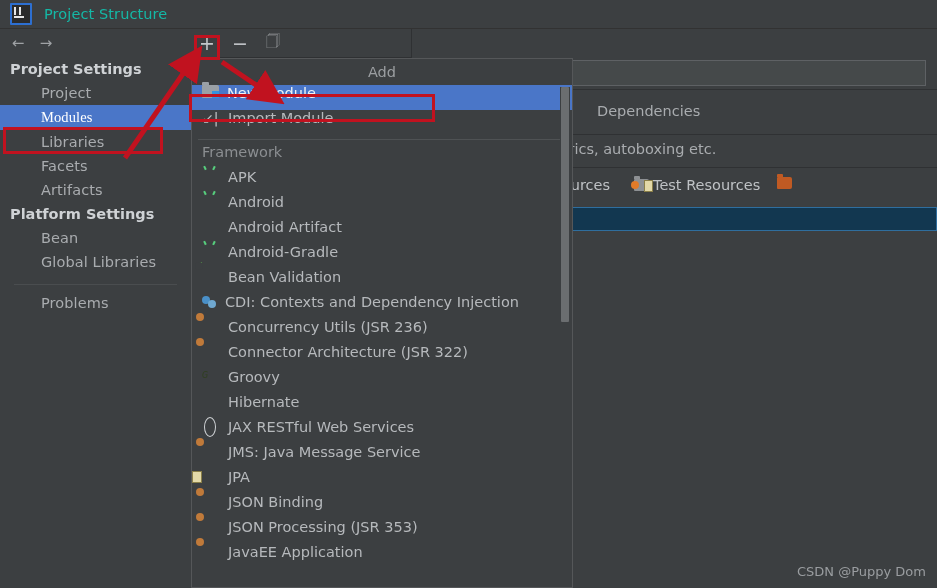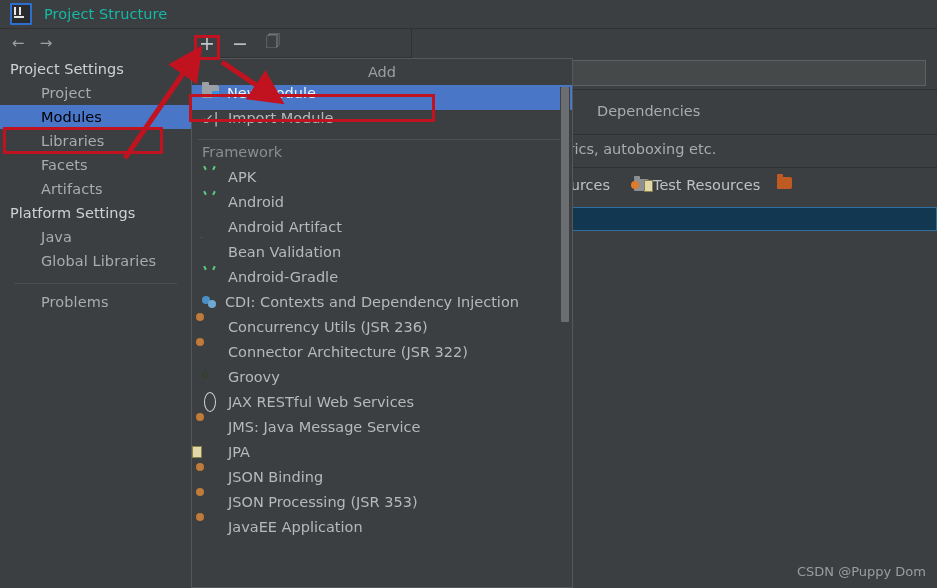--- a/index.html
+++ b/index.html
@@ -42,28 +42,28 @@
   .tb-minus{left:230px;font-size:19px;color:#c4c7ca;}
   .tb-copy{left:263px;font-size:14px;}
   .tb-div{position:absolute;left:411px;top:0;width:1px;height:28px;background:#2f3133;}
 
   
   .sidebar{
     position:absolute;left:0;top:57px;width:191px;height:531px;
     background:#3c3f41;border-right:1px solid #323232;
   }
   .sb-group{
-    font-weight:normal;color:#cfd2d5;font-size:14.5px;
+    font-weight:bold;color:#cfd2d5;font-size:14.5px;
     padding:4px 0 4px 10px;
   }
   .sb-item{
     font-size:14.5px;color:#a9acaf;padding:4px 0 4px 41px;
     letter-spacing:.1px;
   }
-  .sb-item.sel{background:#4a76c8;color:#000000;}
+  .sb-item.sel{background:#4a76c8;color:#ffffff;font-family:Liberation Serif, serif;}
   .sb-sep{height:1px;background:#4a4d4f;margin:10px 14px 6px 14px;}
 
   
   .right{
     position:absolute;left:412px;top:57px;width:525px;height:531px;
     background:#3c3f41;
   }
   .name-row{position:absolute;left:0;top:0;width:525px;height:31px;}
   .name-lbl{position:absolute;left:13px;top:6px;font-size:14.5px;color:#a9acaf;}
   .name-field{
@@ -190,21 +190,21 @@
   </div>
 
   <div class="sidebar">
     <div class="sb-group">Project Settings</div>
     <div class="sb-item">Project</div>
     <div class="sb-item sel">Modules</div>
     <div class="sb-item">Libraries</div>
     <div class="sb-item">Facets</div>
     <div class="sb-item">Artifacts</div>
     <div class="sb-group">Platform Settings</div>
-    <div class="sb-item">Java</div>
+    <div class="sb-item">Bean</div>
     <div class="sb-item">Global Libraries</div>
     <div class="sb-sep"></div>
     <div class="sb-item">Problems</div>
   </div>
 
   <div class="right">
     <div class="name-row">
       <div class="name-lbl">Name:</div>
       <div class="name-field">
         <div class="name-val">mo2</div>
@@ -286,27 +286,27 @@
       <span class="ic"><i class="ic-android"><i class="ant a1"></i><i class="ant a2"></i></i></span>
       <span class="lbl">Android</span>
     </div>
 
     <div class="pm">
       <span class="noicon"></span>
       <span class="lbl">Android Artifact</span>
     </div>
 
     <div class="pm">
+      <span class="ic"><i class="ic-android"><i class="ant a1"></i><i class="ant a2"></i></i></span>
+      <span class="lbl">Android-Gradle</span>
+    </div>
+
+    <div class="pm">
       <span class="ic"><i class="ic-bean"><i class="chk">✓</i></i></span>
       <span class="lbl">Bean Validation</span>
-    </div>
-
-    <div class="pm">
-      <span class="ic"><i class="ic-android"><i class="ant a1"></i><i class="ant a2"></i></i></span>
-      <span class="lbl">Android-Gradle</span>
     </div>
 
     <div class="pm">
       <span class="ic ic-cdi">
           <i class="c1"></i>
           <i class="c2"></i>
         </span>
       <span class="lbl">CDI: Contexts and Dependency Injection</span>
     </div>
 
@@ -318,20 +318,24 @@
     <div class="pm">
       <span class="ic"><i class="ic-jms"><i class="w"></i><i class="b"></i></i></span>
       <span class="lbl">Connector Architecture (JSR 322)</span>
     </div>
 
     <div class="pm">
       <span class="ic"><i class="ic-groovy"><span>G</span></i></span>
       <span class="lbl">Groovy</span>
     </div>
 
+    <div class="pm">
+      <span class="ic"><i class="ic-hib"></i></span>
+      <span class="lbl">Hibernate</span>
+    </div>
 
     <div class="pm">
       <span class="ic"><i class="ic-jax"></i></span>
       <span class="lbl">JAX RESTful Web Services</span>
     </div>
 
     <div class="pm">
       <span class="ic"><i class="ic-jms"><i class="w"></i><i class="b"></i></i></span>
       <span class="lbl">JMS: Java Message Service</span>
     </div>

